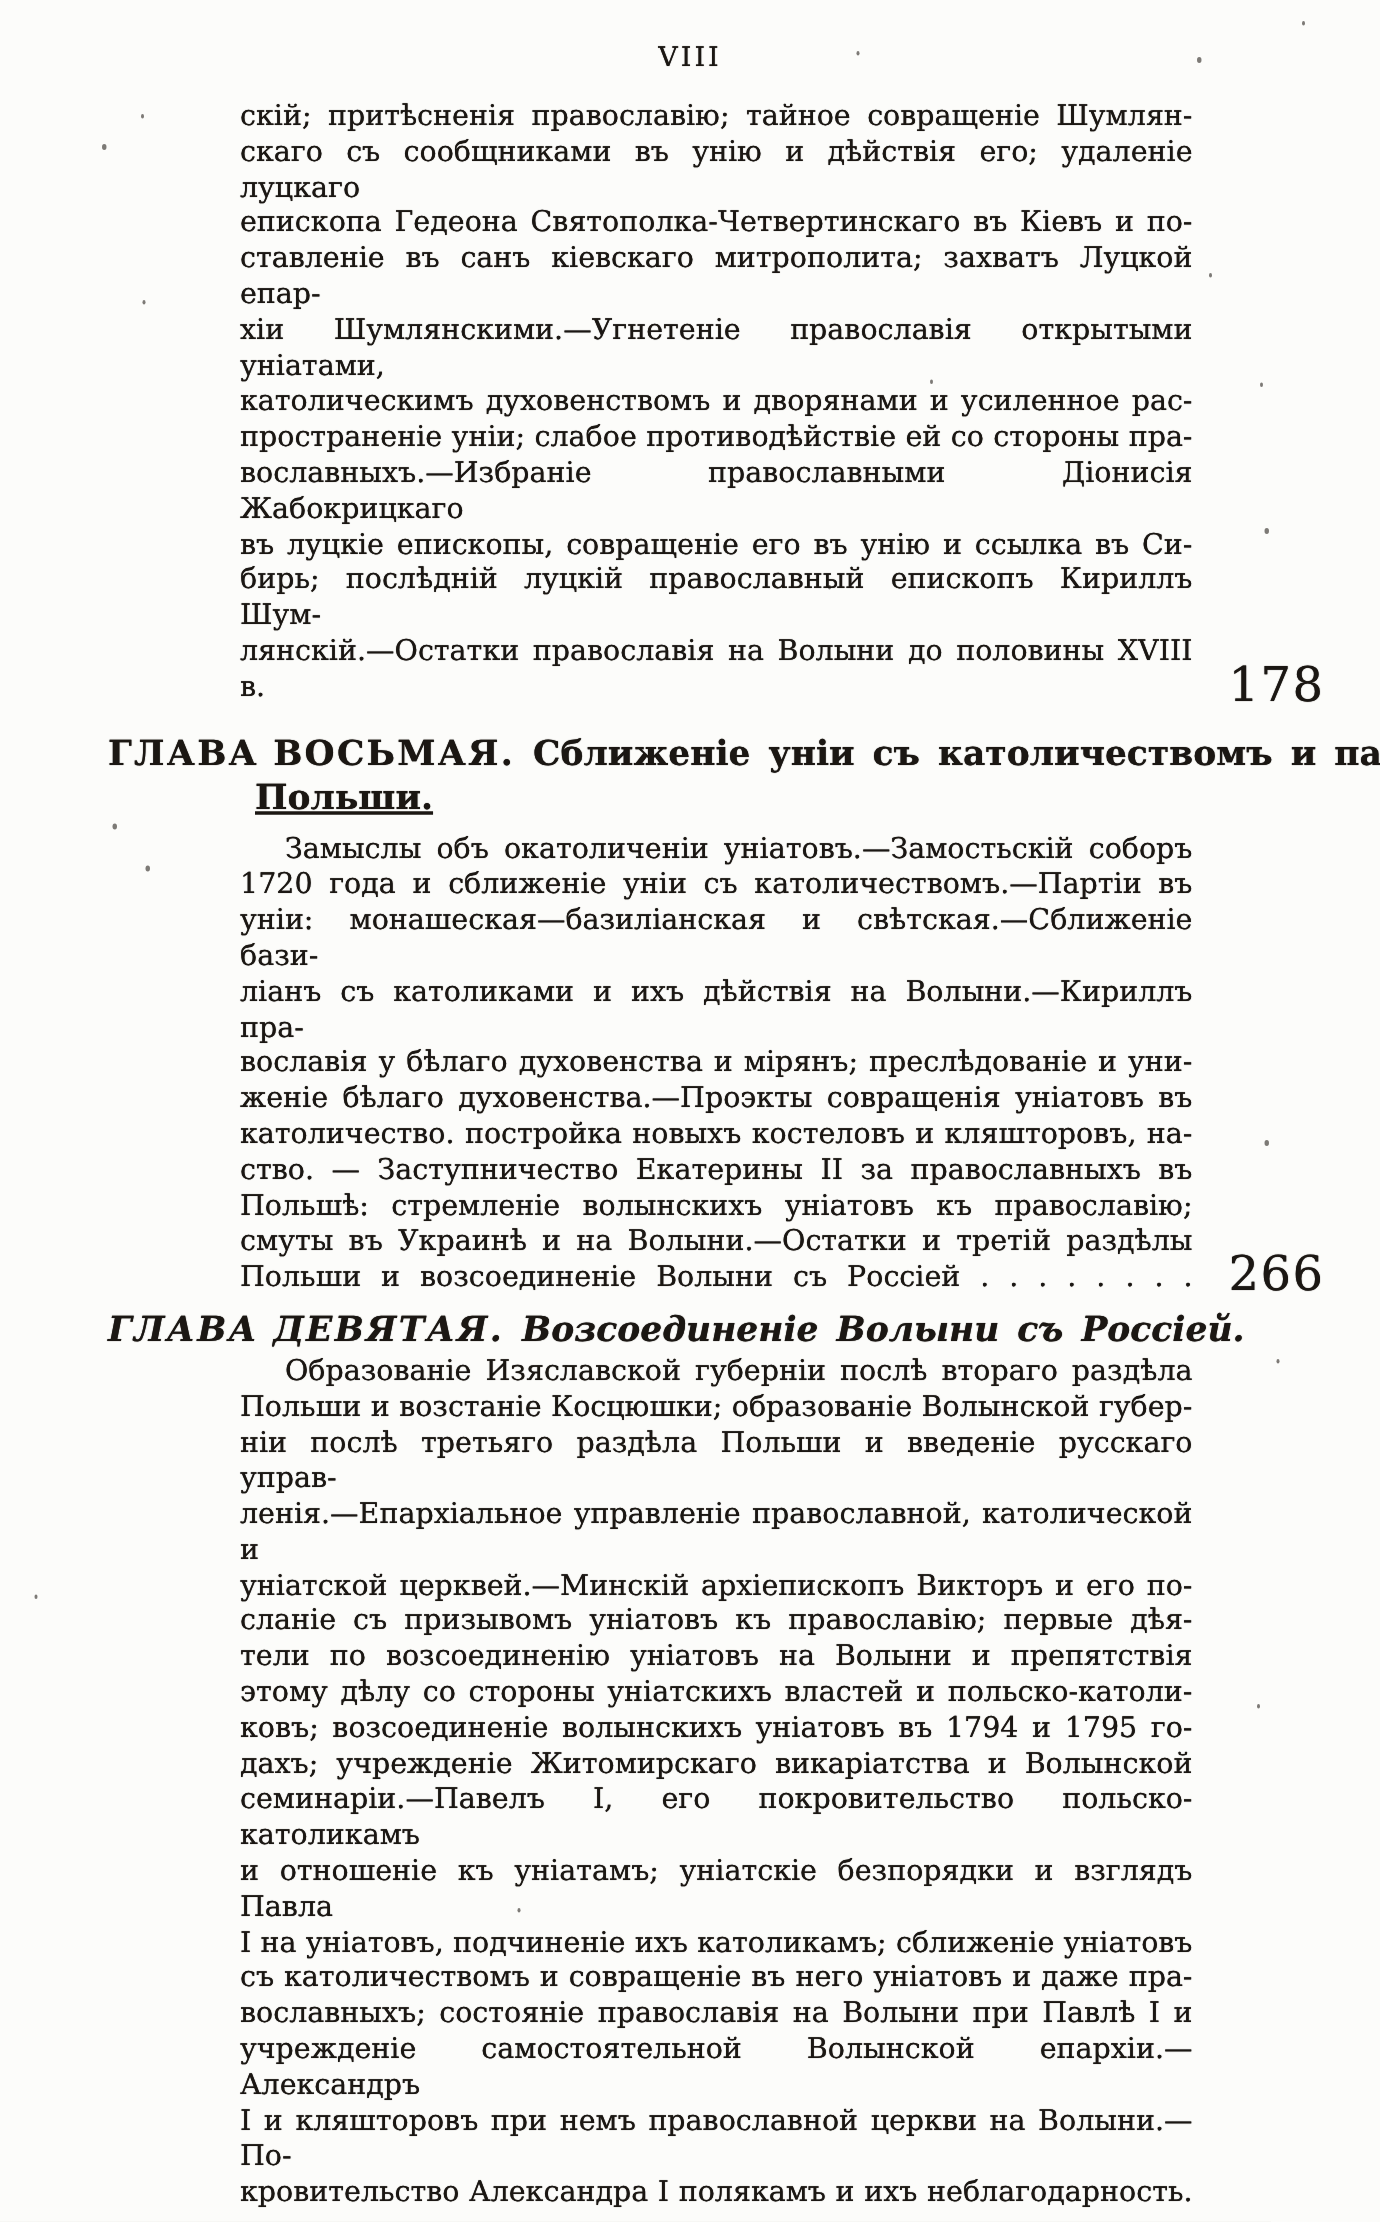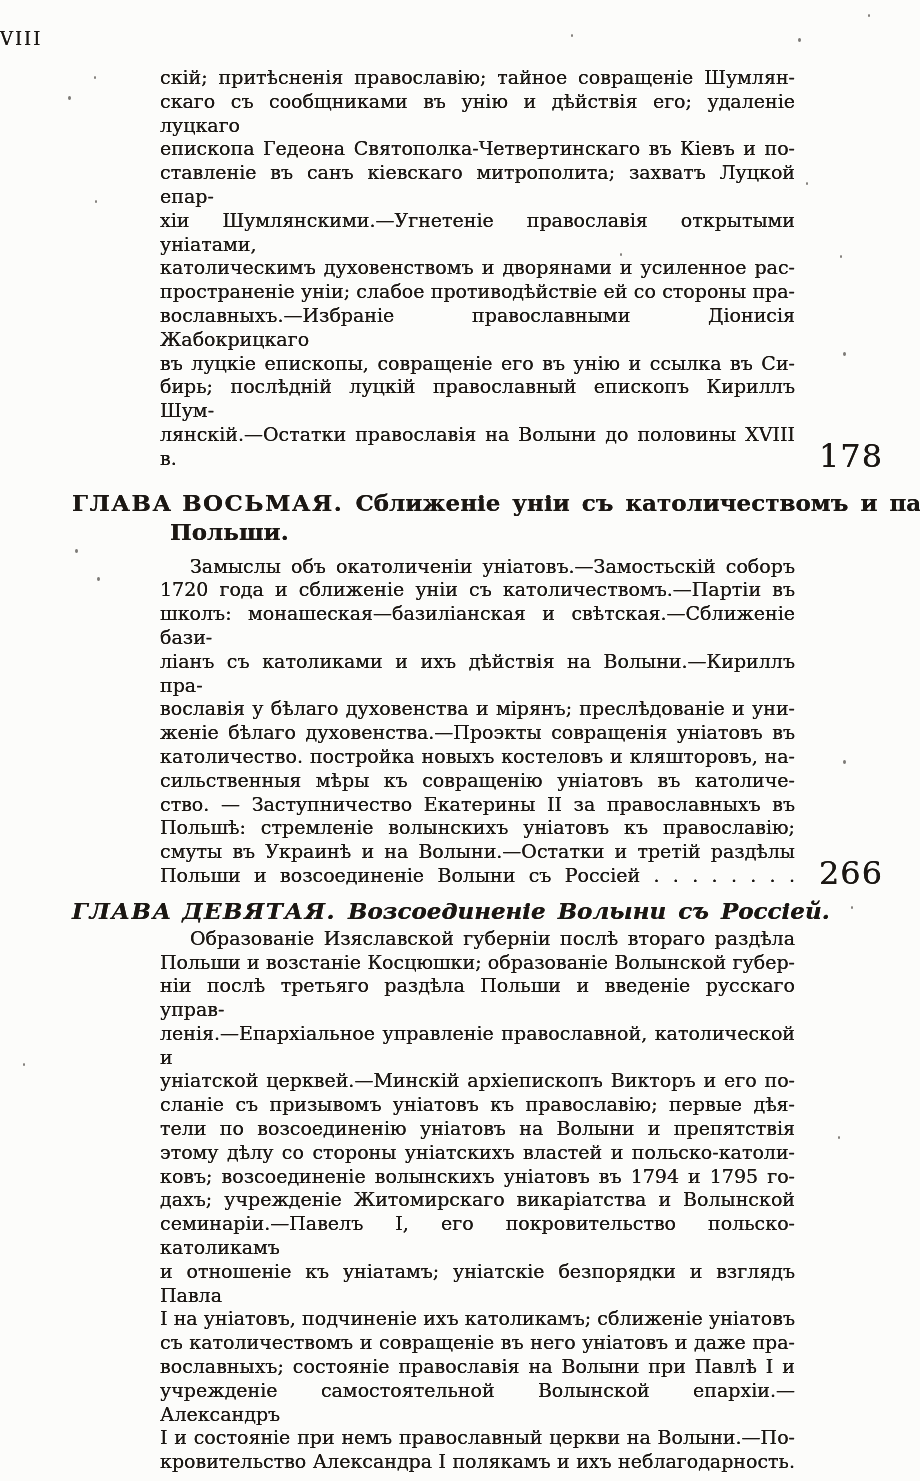--- a/index.html
+++ b/index.html
@@ -3,21 +3,21 @@
 <meta charset="utf-8">
 <style>
   :root { --paper:#fcfcfa; --ink:#1b1713; }
   html,body { margin:0; padding:0; }
   body { background:#e8e8e4; font-family:"DejaVu Serif", serif; }
   .page {
     position:relative; width:920px; height:1481px;
     background:var(--paper); color:var(--ink); overflow:hidden;
   }
   .folio {
-    padding-top:28px; font-size:18px;
+    padding-top:28px; text-align:center; font-size:18px;
     letter-spacing:2px; height:22px; text-shadow:0 0 .5px currentColor;
   }
   .content { margin-left:160px; width:635px; }
   .entry { position:relative; }
   .entry .line {
     font-size:19px; line-height:23.8px;
     text-align:justify; text-align-last:justify;
     text-shadow:0 0 .5px currentColor;
     white-space:normal;
   }
@@ -31,21 +31,21 @@
   }
   .chapter { margin-left:-88px; }
   .chapter8 { margin-top:17px; }
   .chapter9 { margin-top:8px;font-style:italic; }
   .ch-line {
     font-weight:bold; font-size:23px; line-height:29px;
     white-space:nowrap; text-shadow:0 0 .6px currentColor;
   }
   .ch-label { letter-spacing:1.5px; margin-right:12px; }
   .ch-title { word-spacing:4px; }
-  .ch-cont { padding-left:98px; }
+  .ch-cont { padding-left:98px;text-decoration:underline; }
   .speck { position:absolute; background:rgba(20,15,10,.55); border-radius:50%; }
 </style>
 </head>
 <body>
 
 <div class="page">
 
   <div class="folio">VIII</div>
 
   <div class="content">
@@ -71,26 +71,25 @@
       <div class="ch-line">
         <span class="ch-label">ГЛАВА ВОСЬМАЯ.</span><span class="ch-title">Сближеніе уніи съ католичествомъ и паденіе</span>
       </div>
       <div class="ch-line ch-cont">Польши.</div>
     </div>
 
     <section class="entry p-mid p-indent">
       <div class="lines">
           <div class="line">Замыслы объ окатоличеніи уніатовъ.—Замостьскій соборъ</div>
           <div class="line">1720 года и сближеніе уніи съ католичествомъ.—Партіи въ</div>
-          <div class="line">школъ: монашеская—базиліанская и свѣтская.—Сближеніе бази-</div>
+          <div class="line">уніи: монашеская—базиліанская и свѣтская.—Сближеніе бази-</div>
           <div class="line">ліанъ съ католиками и ихъ дѣйствія на Волыни.—Кириллъ пра-</div>
           <div class="line">вославія у бѣлаго духовенства и мірянъ; преслѣдованіе и уни-</div>
           <div class="line">женіе бѣлаго духовенства.—Проэкты совращенія уніатовъ въ</div>
           <div class="line">католичество. постройка новыхъ костеловъ и кляшторовъ, на-</div>
-          <div class="line">сильственныя мѣры къ совращенію уніатовъ въ католиче-</div>
           <div class="line">ство. — Заступничество Екатерины II за православныхъ въ</div>
           <div class="line">Польшѣ: стремленіе волынскихъ уніатовъ къ православію;</div>
           <div class="line">смуты въ Украинѣ и на Волыни.—Остатки и третій раздѣлы</div>
           <div class="line">Польши и возсоединеніе Волыни съ Россіей . . . . . . . .</div>
         </div>
       <span class="pagenum">266</span>
     </section>
 
     <div class="chapter chapter9">
       <div class="ch-line">
@@ -109,21 +108,21 @@
           <div class="line">тели по возсоединенію уніатовъ на Волыни и препятствія</div>
           <div class="line">этому дѣлу со стороны уніатскихъ властей и польско-католи-</div>
           <div class="line">ковъ; возсоединеніе волынскихъ уніатовъ въ 1794 и 1795 го-</div>
           <div class="line">дахъ; учрежденіе Житомирскаго викаріатства и Волынской</div>
           <div class="line">семинаріи.—Павелъ I, его покровительство польско-католикамъ</div>
           <div class="line">и отношеніе къ уніатамъ; уніатскіе безпорядки и взглядъ Павла</div>
           <div class="line">I на уніатовъ, подчиненіе ихъ католикамъ; сближеніе уніатовъ</div>
           <div class="line">съ католичествомъ и совращеніе въ него уніатовъ и даже пра-</div>
           <div class="line">вославныхъ; состояніе православія на Волыни при Павлѣ I и</div>
           <div class="line">учрежденіе самостоятельной Волынской епархіи.—Александръ</div>
-          <div class="line">I и состояніе при немъ православный церкви на Волыни.—По-</div>
+          <div class="line">I и кляшторовъ при немъ православной церкви на Волыни.—По-</div>
           <div class="line">кровительство Александра I полякамъ и ихъ неблагодарность.—</div>
           <div class="line">Адамъ Чарторыйскій и устройство польскихъ школъ; Чацкій,</div>
         </div>
     </section>
 
   </div>
 <div class="speck" style="left: 798px; top: 38px; width: 3px; height: 4px;"></div>
     <div class="speck" style="left: 868px; top: 14px; width: 2px; height: 3px;"></div>
     <div class="speck" style="left: 571px; top: 34px; width: 2px; height: 3px;"></div>
     <div class="speck" style="left: 94px; top: 76px; width: 2px; height: 3px;"></div>

